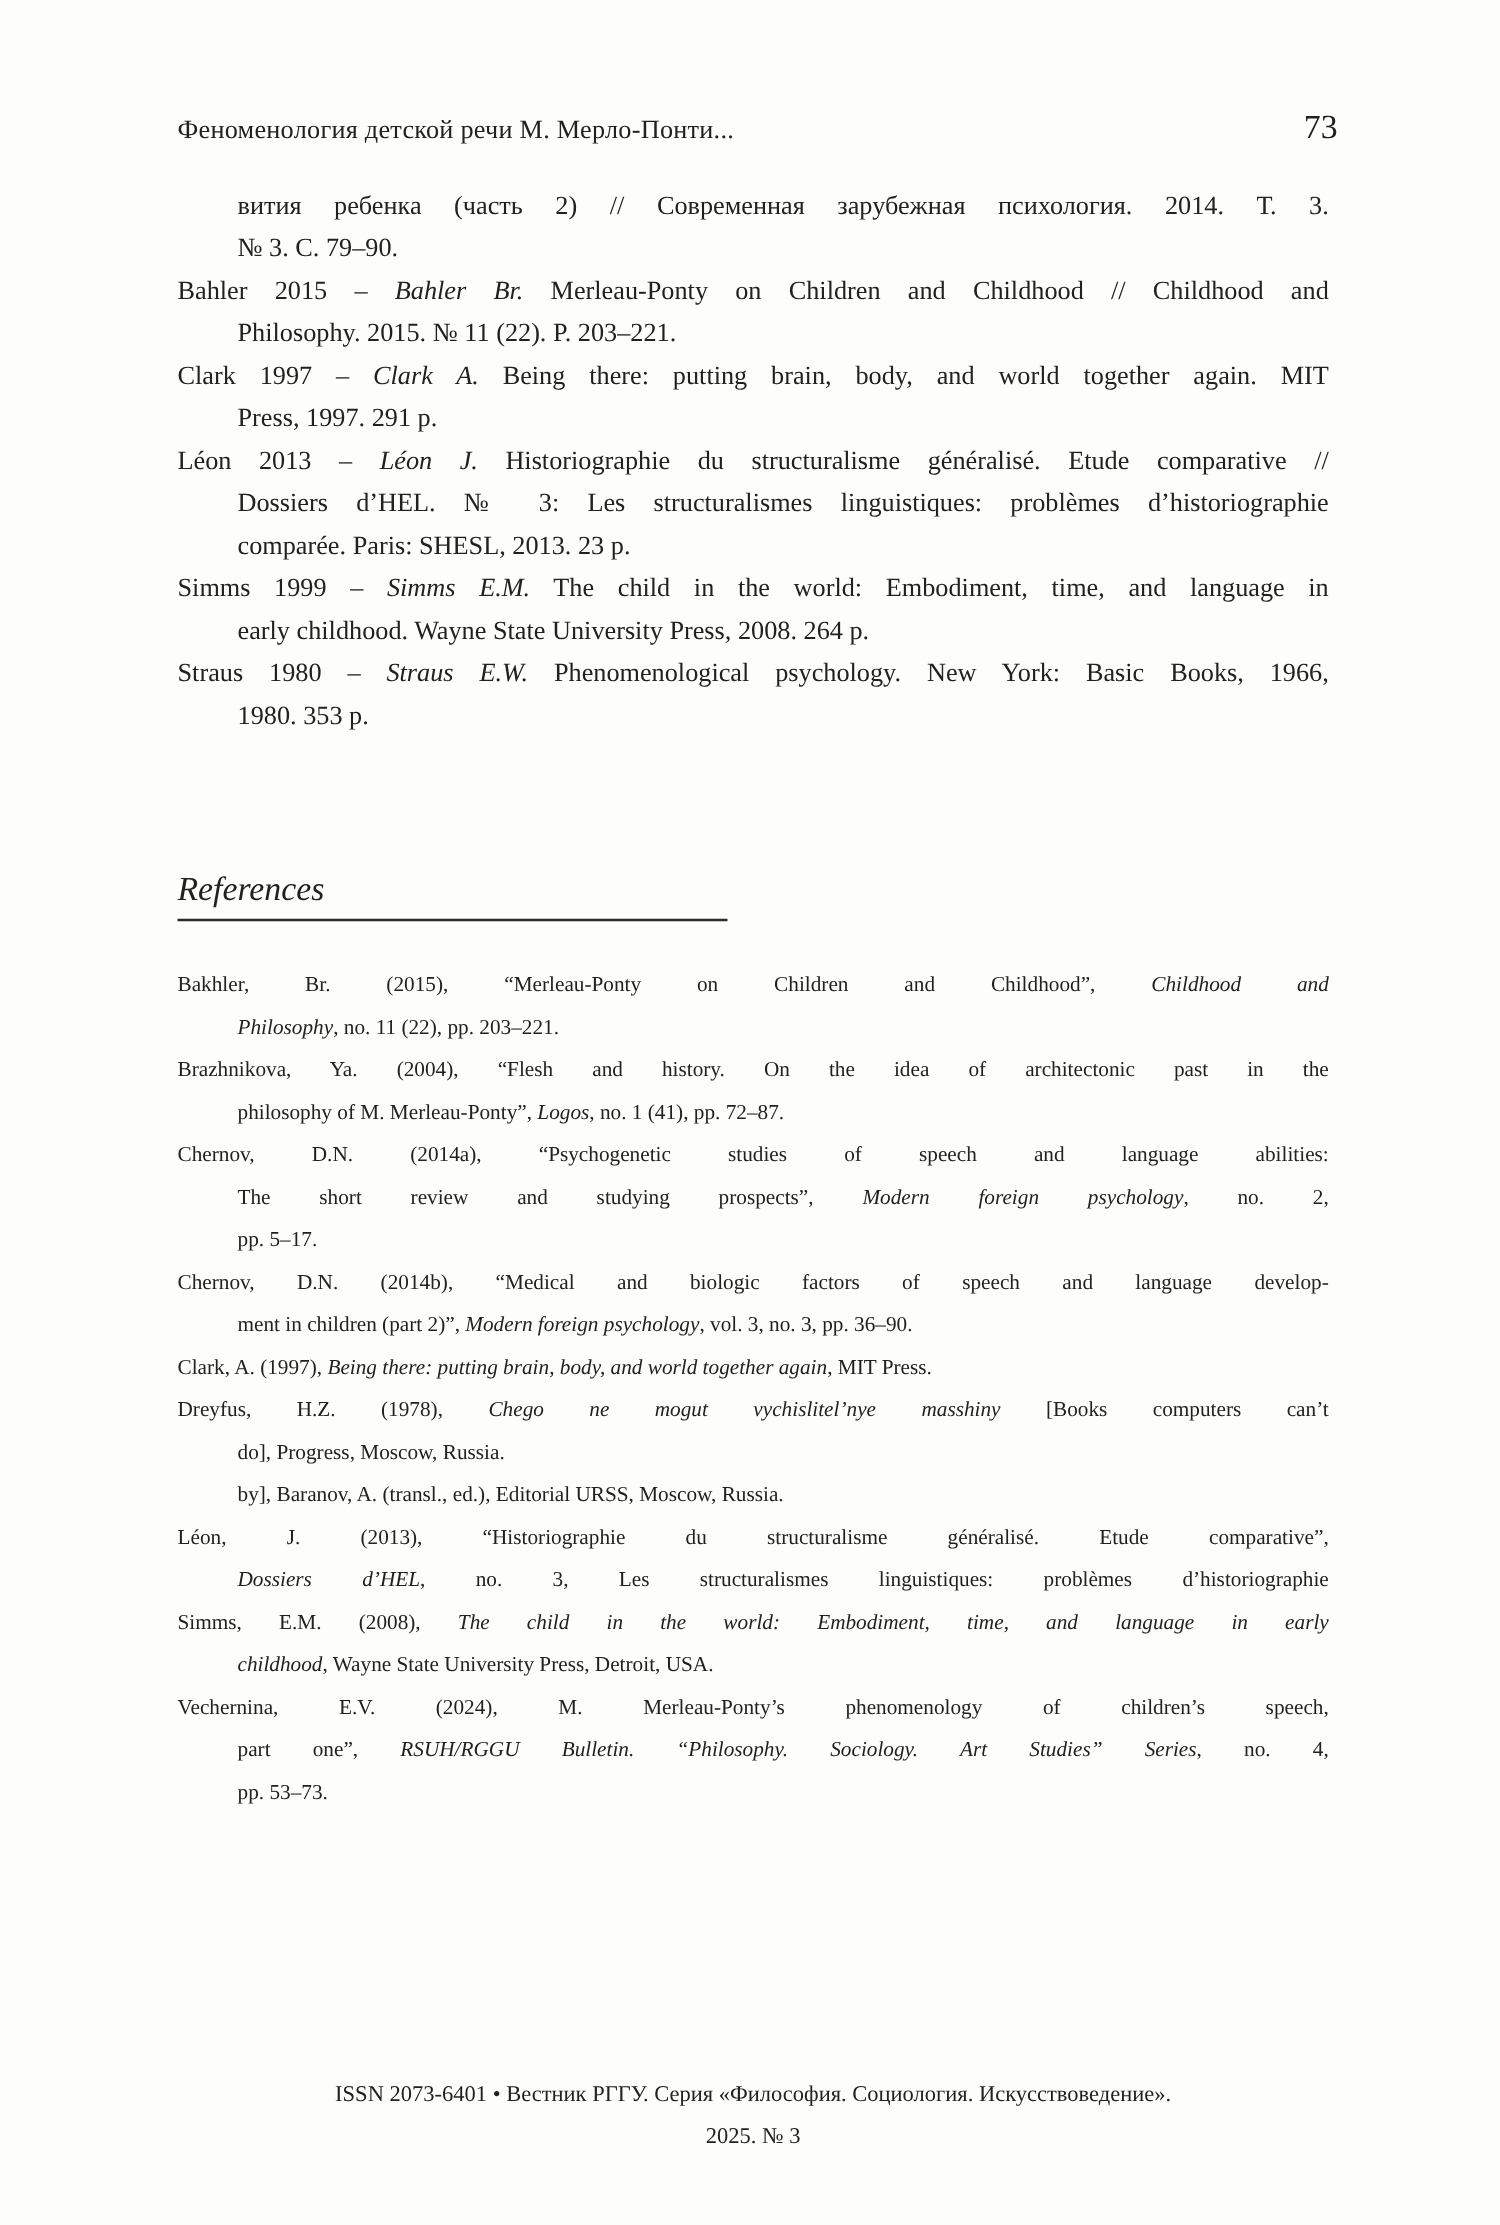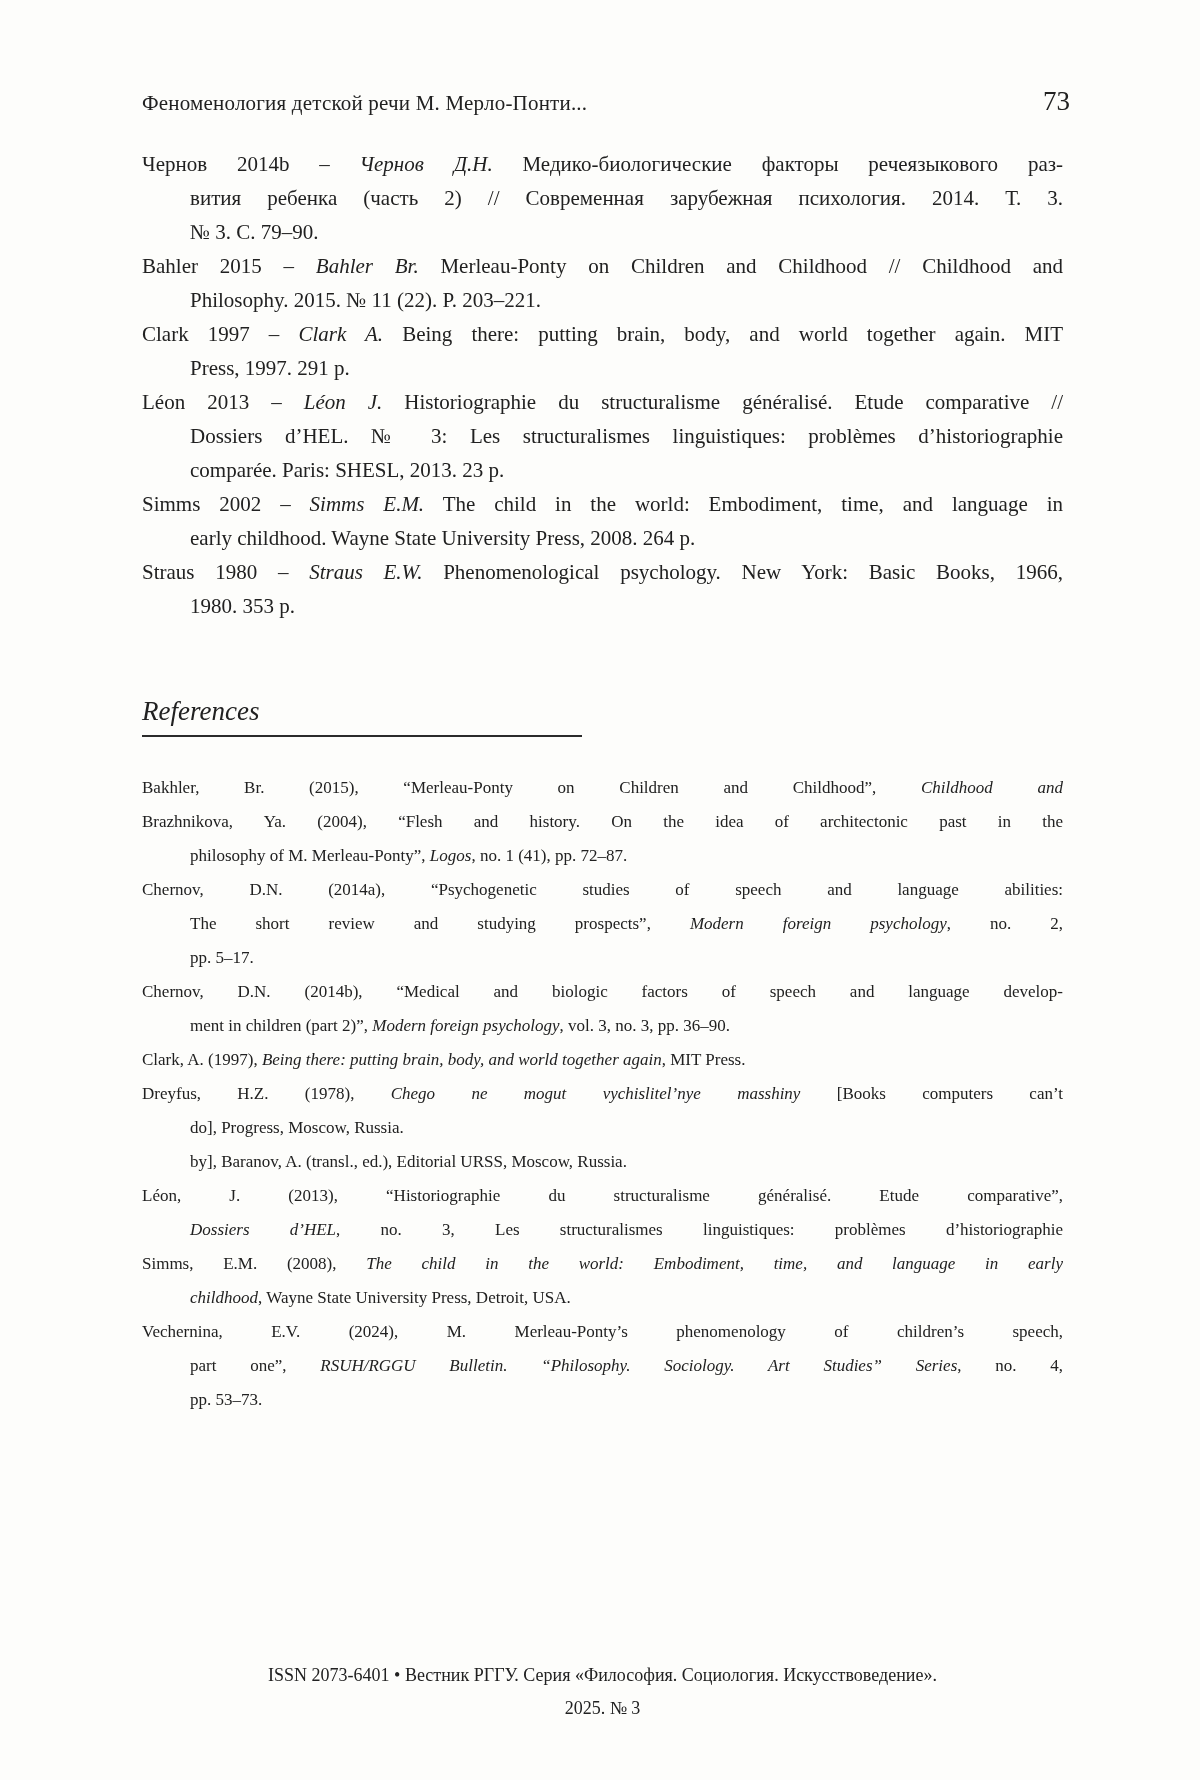--- a/index.html
+++ b/index.html
@@ -60,55 +60,55 @@
 
 <div class="page" style="--text: #212121; --bg: #fdfdfb;">
 
   <div class="header-row">
     <div class="running-head">Феноменология детской речи М. Мерло-Понти...</div>
     <div class="page-number">73</div>
   </div>
 
   <div class="bib-list">
       <div class="entry">
-        <div class="ln fill"><span>Чернов 2014b – </span><em>Чернов Д.Н.</em><span> Медико-биологические факторы речеязыкового раз-</span></div>
         <div class="ln ind fill"><span>вития ребенка (часть 2) // Современная зарубежная психология. 2014. Т. 3.</span></div>
         <div class="ln ind"><span>№ 3. С. 79–90.</span></div>
       </div>
       <div class="entry">
         <div class="ln fill"><span>Bahler 2015 – </span><em>Bahler Br.</em><span> Merleau-Ponty on Children and Childhood // Childhood and</span></div>
         <div class="ln ind"><span>Philosophy. 2015. № 11 (22). P. 203–221.</span></div>
       </div>
       <div class="entry">
         <div class="ln fill"><span>Clark 1997 – </span><em>Clark A.</em><span> Being there: putting brain, body, and world together again. MIT</span></div>
         <div class="ln ind"><span>Press, 1997. 291 p.</span></div>
       </div>
       <div class="entry">
         <div class="ln fill"><span>Léon 2013 – </span><em>Léon J.</em><span> Historiographie du structuralisme généralisé. Etude comparative //</span></div>
         <div class="ln ind fill"><span>Dossiers d’HEL. № 3: Les structuralismes linguistiques: problèmes d’historiographie</span></div>
         <div class="ln ind"><span>comparée. Paris: SHESL, 2013. 23 p.</span></div>
       </div>
       <div class="entry">
-        <div class="ln fill"><span>Simms 2002 – </span><em>Simms E.M.</em><span> The child in the world: Embodiment, time, and language in</span></div>
+        <div class="ln fill"><span>Simms 1999 – </span><em>Simms E.M.</em><span> The child in the world: Embodiment, time, and language in</span></div>
         <div class="ln ind"><span>early childhood. Wayne State University Press, 2008. 264 p.</span></div>
       </div>
       <div class="entry">
         <div class="ln fill"><span>Straus 1980 – </span><em>Straus E.W.</em><span> Phenomenological psychology. New York: Basic Books, 1966,</span></div>
         <div class="ln ind"><span>1980. 353 p.</span></div>
       </div>
     </div>
 
   <div class="refs-heading-wrap">
     <div class="refs-heading">References</div>
     <div class="refs-underline"></div>
   </div>
 
   <div class="refs-list">
       <div class="entry">
         <div class="ln fill"><span>Bakhler, Br. (2015), “Merleau-Ponty on Children and Childhood”, </span><em>Childhood and</em></div>
+        <div class="ln ind"><em>Philosophy</em><span>, no. 11 (22), pp. 203–221.</span></div>
       </div>
       <div class="entry">
         <div class="ln fill"><span>Brazhnikova, Ya. (2004), “Flesh and history. On the idea of architectonic past in the</span></div>
         <div class="ln ind"><span>philosophy of M. Merleau-Ponty”, </span><em>Logos</em><span>, no. 1 (41), pp. 72–87.</span></div>
       </div>
       <div class="entry">
         <div class="ln fill"><span>Chernov, D.N. (2014a), “Psychogenetic studies of speech and language abilities:</span></div>
         <div class="ln ind fill"><span>The short review and studying prospects”, </span><em>Modern foreign psychology</em><span>, no. 2,</span></div>
         <div class="ln ind"><span>pp. 5–17.</span></div>
       </div>

